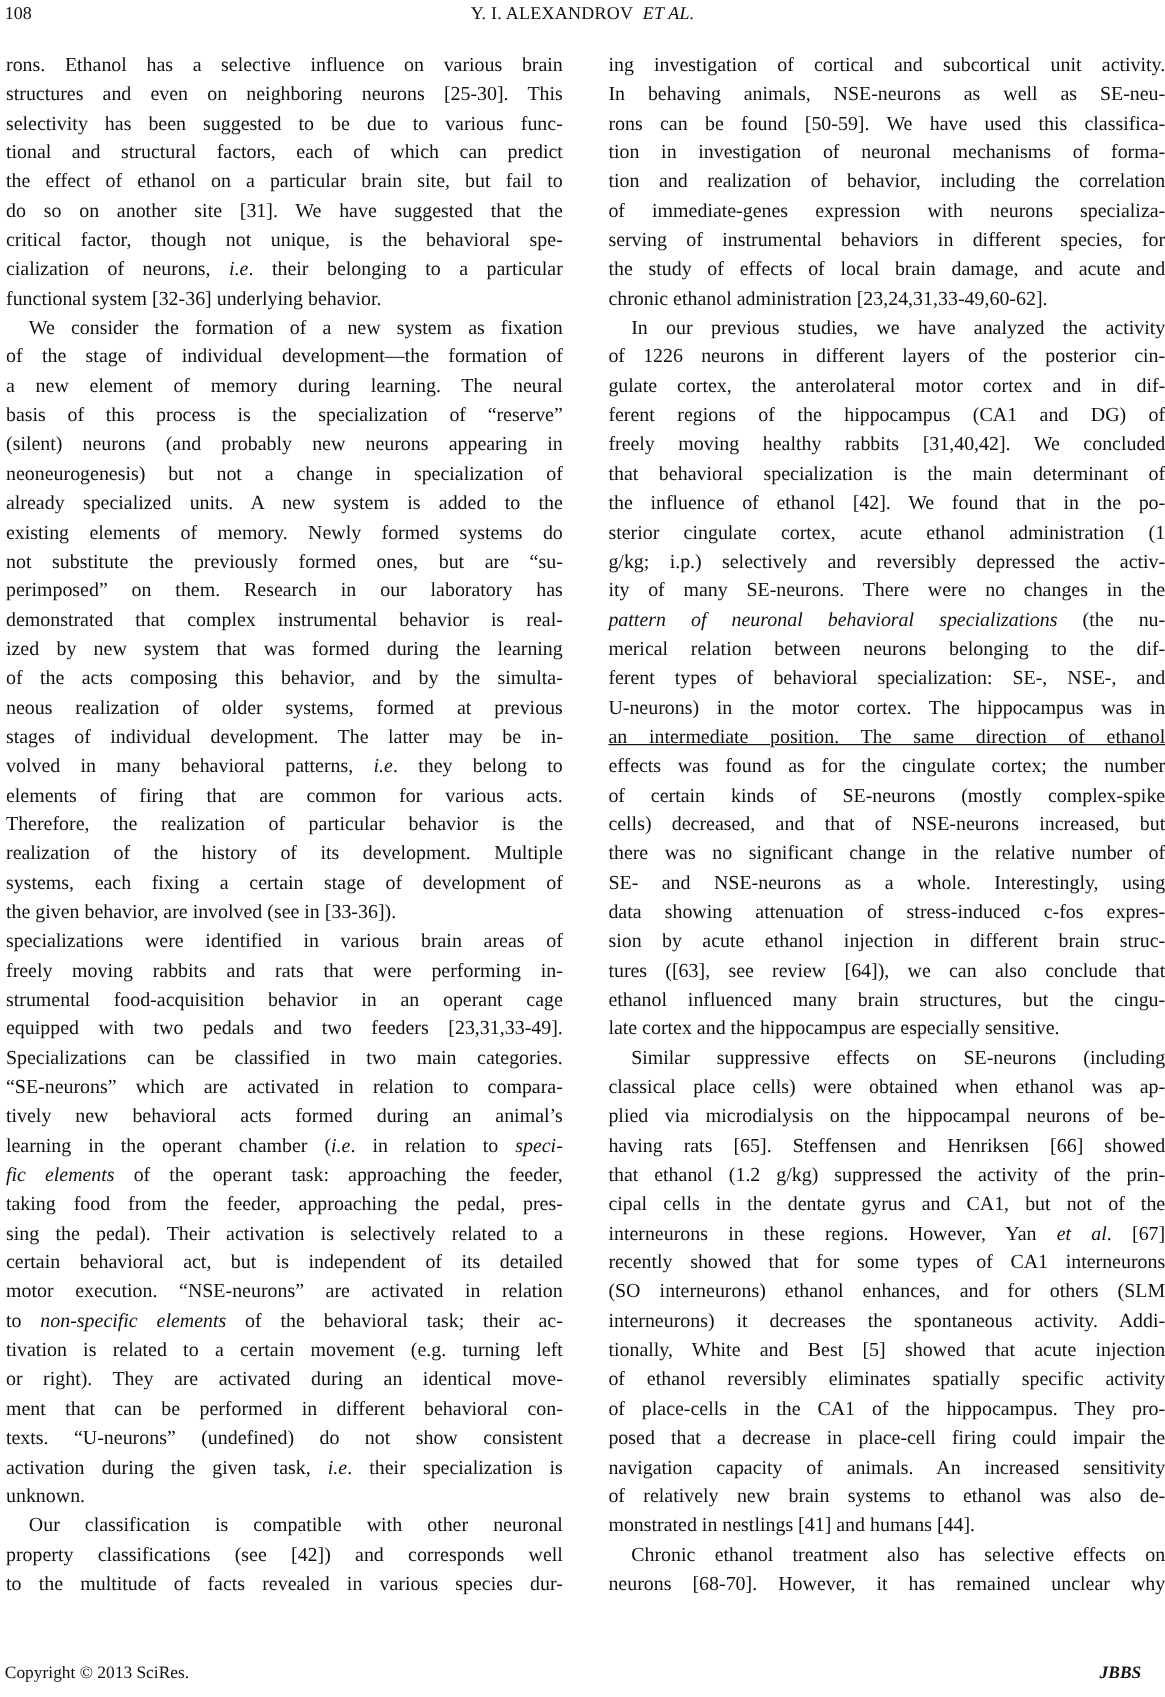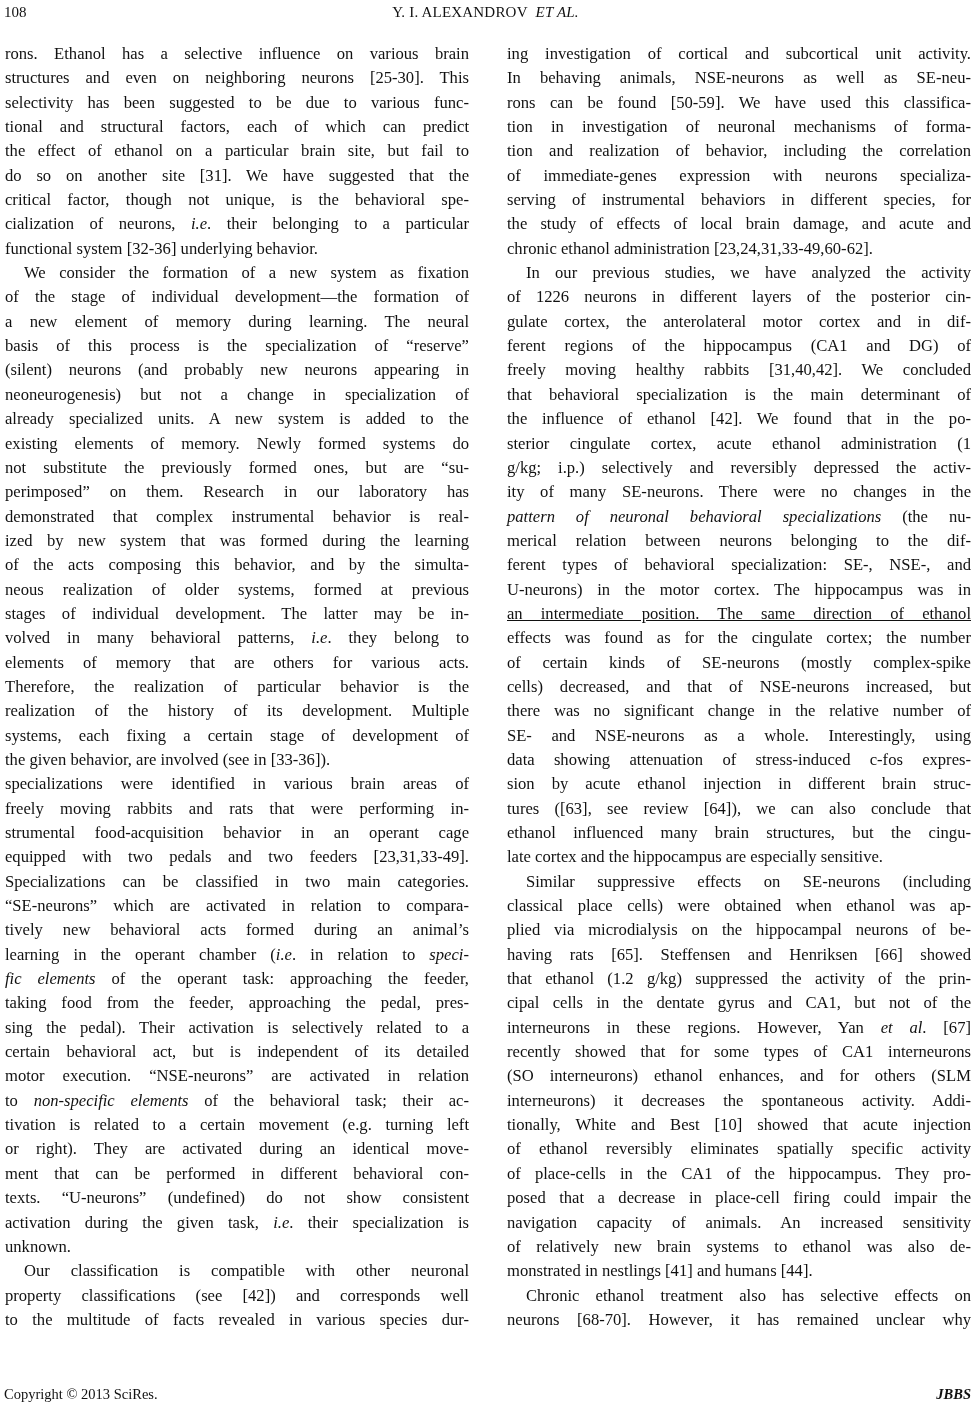--- a/index.html
+++ b/index.html
@@ -12,21 +12,21 @@
   .running-head { position: absolute; left: 0; right: 0; top: 0; text-align: center; letter-spacing: 0.2px; }
   .running-head i { font-style: italic; }
   .col { position: absolute; top: 42px; width: 464px; font-size: 16.6px; line-height: 24.35px; }
   .col-left { left: 5px; }
   .col-right { left: 507px; }
   .line { display: block; text-align: justify; text-align-last: justify; white-space: nowrap; height: 24.35px; overflow: visible; }
   .line.last { text-align-last: left; }
   .line.indent { padding-left: 19px; }
   .footer { position: absolute; top: 1386px; left: 0; width: 971px; font-size: 14.5px; }
   .copyright { position: absolute; left: 4px; top: 0; }
-  .journal { position: absolute; right: 0; top: 0; font-weight: bold; font-style: italic; }
+  .journal { position: absolute; right: 20px; top: 0; font-weight: bold; font-style: italic; }
   .it { font-style: italic; }
 </style>
 </head>
 <body>
 
 <div class="header">
   <span class="page-num">108</span>
   <span class="running-head"><span>Y. I. ALEXANDROV</span>&nbsp;&nbsp;<i>ET   AL.</i></span>
 </div>
 
@@ -49,21 +49,21 @@
     <span class="line" style="display: block;">already specialized units. A new system is added to the</span>
     <span class="line" style="display: block;">existing elements of memory. Newly formed systems do</span>
     <span class="line" style="display: block;">not substitute the previously formed ones, but are “su-</span>
     <span class="line" style="display: block;">perimposed” on them. Research in our laboratory has</span>
     <span class="line" style="display: block;">demonstrated that complex instrumental behavior is real-</span>
     <span class="line" style="display: block;">ized by new system that was formed during the learning</span>
     <span class="line" style="display: block;">of the acts composing this behavior, and by the simulta-</span>
     <span class="line" style="display: block;">neous realization of older systems, formed at previous</span>
     <span class="line" style="display: block;">stages of individual development. The latter may be in-</span>
     <span class="line" style="display: block;"><span>volved in many behavioral patterns, </span><span class="it">i.e</span><span>. they belong to</span></span>
-    <span class="line" style="display: block;">elements of memory that are others for various acts.</span>
+    <span class="line" style="display: block;">elements of firing that are common for various acts.</span>
     <span class="line" style="display: block;">Therefore, the realization of particular behavior is the</span>
     <span class="line" style="display: block;">realization of the history of its development. Multiple</span>
     <span class="line" style="display: block;">systems, each fixing a certain stage of development of</span>
     <span class="line last" style="display: block;">the given behavior, are involved (see in [33-36]).</span>
     <span class="line" style="display: block;">specializations were identified in various brain areas of</span>
     <span class="line" style="display: block;">freely moving rabbits and rats that were performing in-</span>
     <span class="line" style="display: block;">strumental food-acquisition behavior in an operant cage</span>
     <span class="line" style="display: block;">equipped with two pedals and two feeders [23,31,33-49].</span>
     <span class="line" style="display: block;">Specializations can be classified in two main categories.</span>
     <span class="line" style="display: block;">“SE-neurons” which are activated in relation to compara-</span>
@@ -123,21 +123,21 @@
     <span class="line indent" style="display: block;">Similar suppressive effects on SE-neurons (including</span>
     <span class="line" style="display: block;">classical place cells) were obtained when ethanol was ap-</span>
     <span class="line" style="display: block;">plied via microdialysis on the hippocampal neurons of be-</span>
     <span class="line" style="display: block;">having rats [65]. Steffensen and Henriksen [66] showed</span>
     <span class="line" style="display: block;">that ethanol (1.2 g/kg) suppressed the activity of the prin-</span>
     <span class="line" style="display: block;">cipal cells in the dentate gyrus and CA1, but not of the</span>
     <span class="line" style="display: block;"><span>interneurons in these regions. However, Yan </span><span class="it">et al</span><span>. [67]</span></span>
     <span class="line" style="display: block;">recently showed that for some types of CA1 interneurons</span>
     <span class="line" style="display: block;">(SO interneurons) ethanol enhances, and for others (SLM</span>
     <span class="line" style="display: block;">interneurons) it decreases the spontaneous activity. Addi-</span>
-    <span class="line" style="display: block;">tionally, White and Best [10] showed that acute injection</span>
+    <span class="line" style="display: block;">tionally, White and Best [5] showed that acute injection</span>
     <span class="line" style="display: block;">of ethanol reversibly eliminates spatially specific activity</span>
     <span class="line" style="display: block;">of place-cells in the CA1 of the hippocampus. They pro-</span>
     <span class="line" style="display: block;">posed that a decrease in place-cell firing could impair the</span>
     <span class="line" style="display: block;">navigation capacity of animals. An increased sensitivity</span>
     <span class="line" style="display: block;">of relatively new brain systems to ethanol was also de-</span>
     <span class="line last" style="display: block;">monstrated in nestlings [41] and humans [44].</span>
     <span class="line indent" style="display: block;">Chronic ethanol treatment also has selective effects on</span>
     <span class="line" style="display: block;">neurons [68-70]. However, it has remained unclear why</span>
   </div>
 

